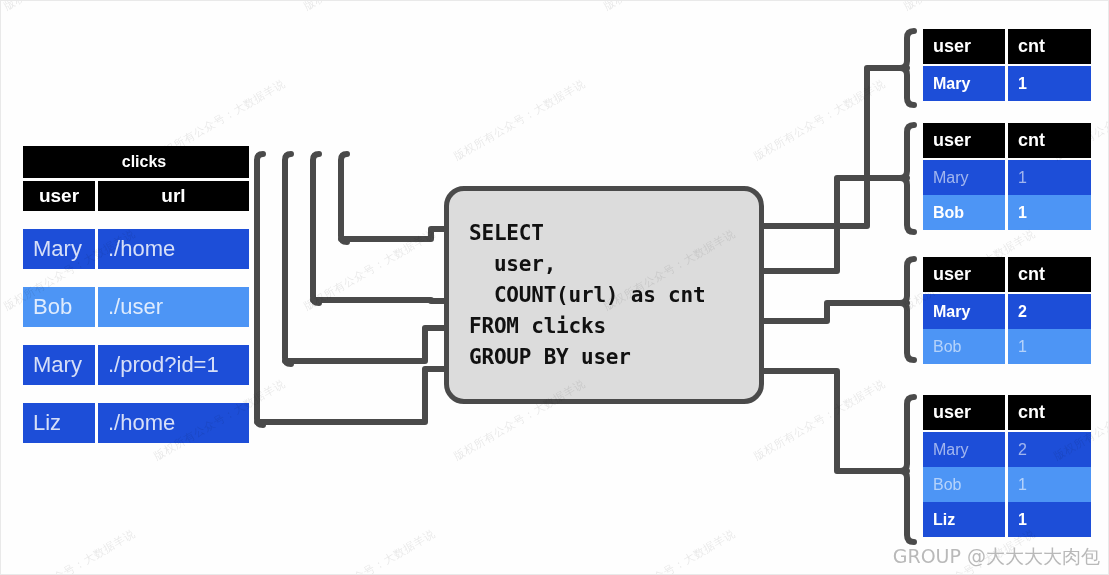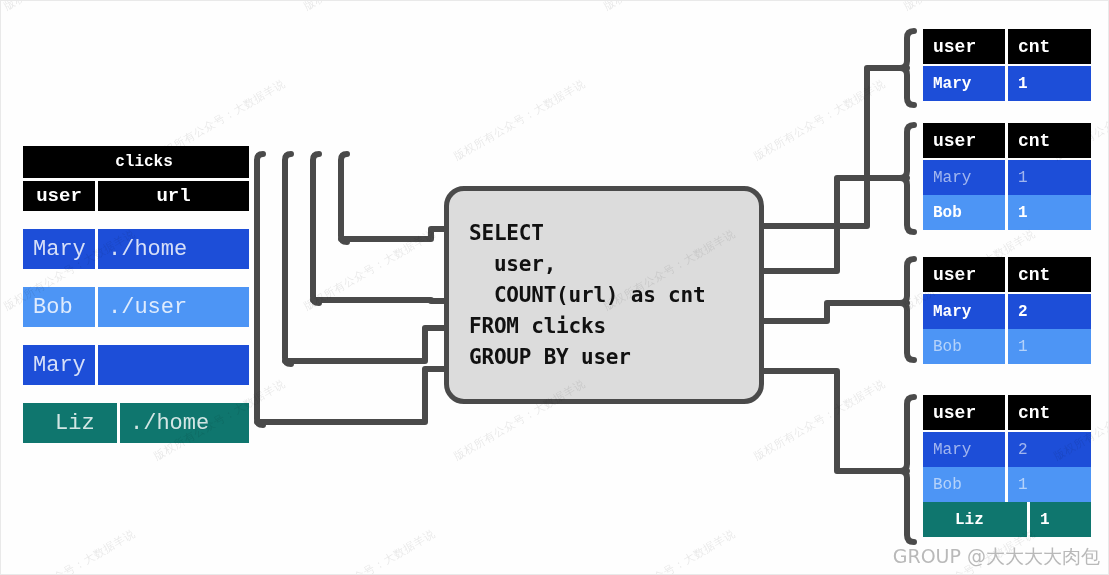--- a/index.html
+++ b/index.html
@@ -53,21 +53,21 @@
     font-family:"DejaVu Sans Mono", monospace;
     font-size:21px;
     line-height:31px;
     font-weight:700;
     color:#111;
     white-space:pre;
     letter-spacing:-0.2px;
   }
 
   
-  .tbl{position:absolute;z-index:3;font-family:Liberation Mono, monospace;}
+  .tbl{position:absolute;z-index:3;}
   .trow{display:flex;width:100%;box-sizing:border-box;}
   .hdr{background:#000;color:#fff;font-weight:700;}
   .cell{
     box-sizing:border-box;
     display:flex;align-items:center;
     padding-left:10px;
     overflow:hidden;
     white-space:nowrap;
   }
   .hdr .cell{ font-size:19px; color:#ffffff; font-weight:700; }
@@ -89,21 +89,21 @@
   .rtbl .trow{height:35px;}
   .rtbl .head-row .cell{font-size:18px;}
   .rtbl .c-user{width:82px;flex:0 0 82px;}
   .rtbl .c-cnt{flex:1 1 auto;}
   .rtbl .rowgap{height:2px;background:#fefefe;}
   .lit .cell{color:#ffffff;font-weight:700;opacity:1;}
   .dim .cell{color:#ffffff;font-weight:400;opacity:.58;}
 
   .teal{background:#1d4ed8;}
   .blue{background:#4d95f5;}
-  .pink{background:#0f766e;padding-left:22px;}
+  .pink{background:#1d4ed8;}
 
   
   #credit{
     position:absolute;right:8px;bottom:4px;
     z-index:8;
     font-size:19px;
     color:#b9b9b9;
     font-family:"DejaVu Sans", sans-serif;
     white-space:nowrap;
   }
@@ -158,20 +158,21 @@
       <div class="cell c-url">./home</div>
     </div>
     <div class="trow data-row blue">
       <div class="cell c-user">Bob</div>
       <div class="sep"></div>
       <div class="cell c-url">./user</div>
     </div>
     <div class="trow data-row teal">
       <div class="cell c-user">Mary</div>
       <div class="sep"></div>
+      <div class="cell c-url">./prod?id=1</div>
     </div>
     <div class="trow data-row pink">
       <div class="cell c-user">Liz</div>
       <div class="sep"></div>
       <div class="cell c-url">./home</div>
     </div>
   </div>
 
   <div id="sqlbox">
     <pre id="sqlcode">SELECT

